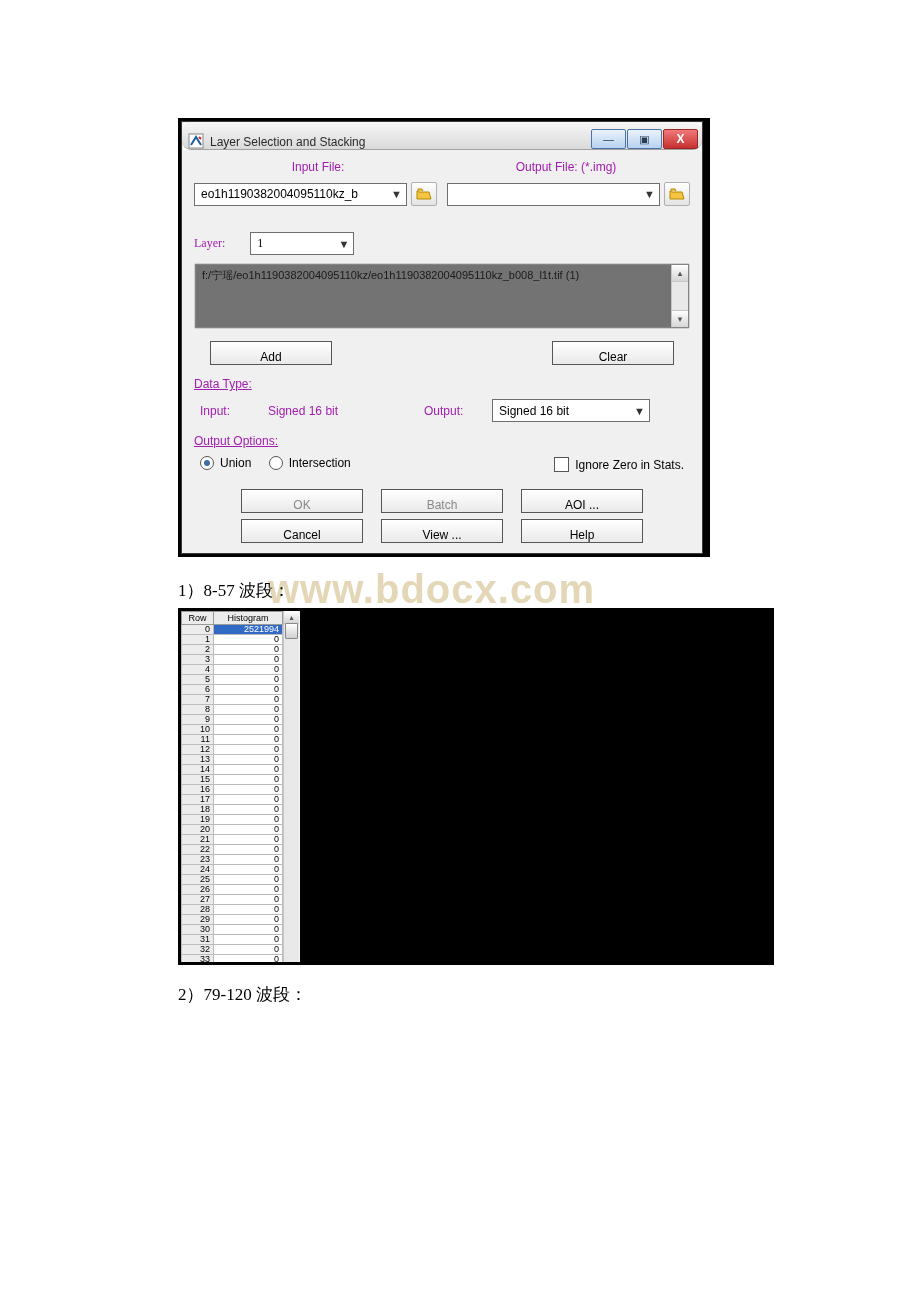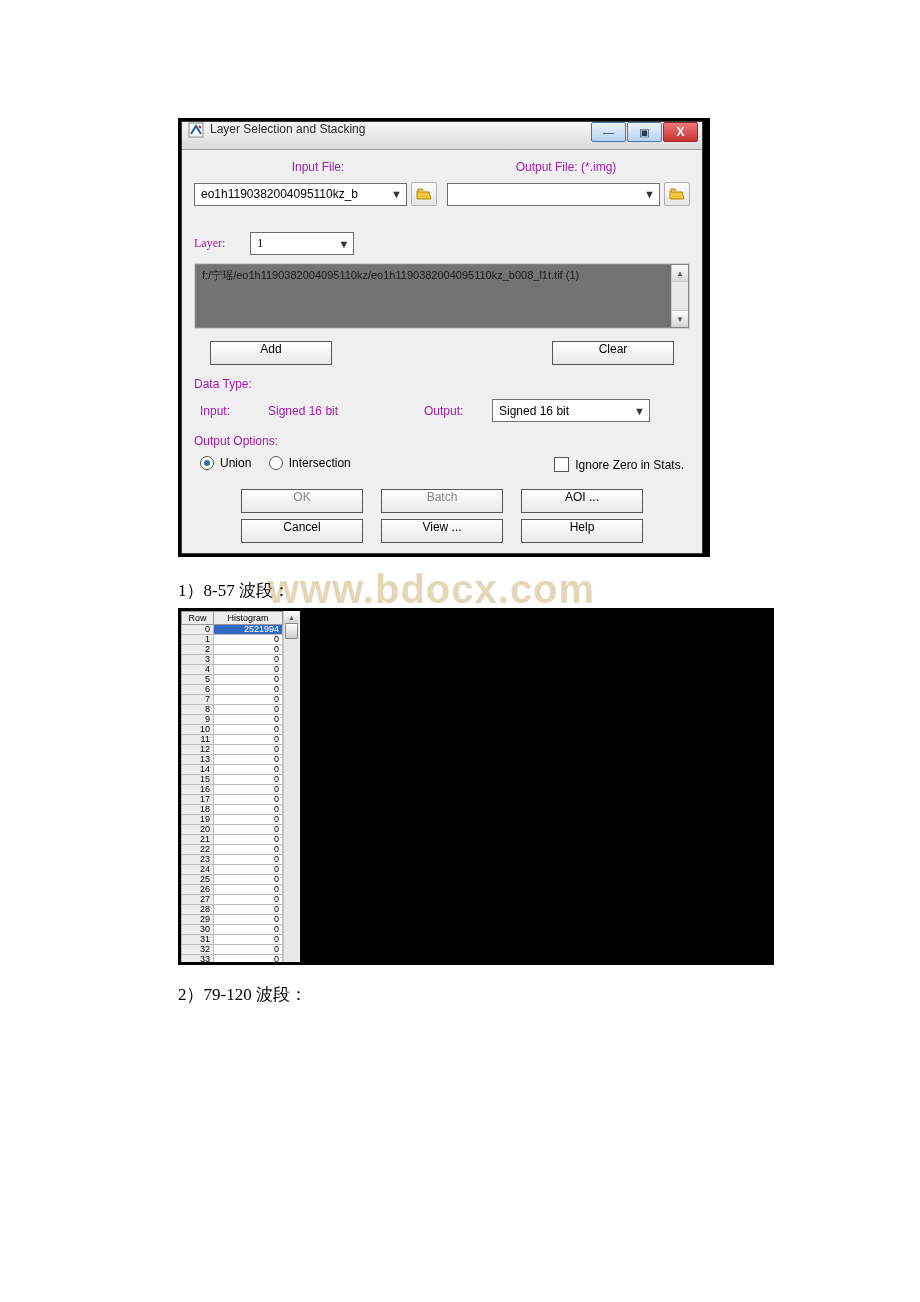--- a/index.html
+++ b/index.html
@@ -1,42 +1,42 @@
 <!DOCTYPE html>
 <html><head>
 <meta charset="utf-8">
 <style>
   html, body { margin:0; padding:0; background:#fff; font-family:"Segoe UI","Microsoft YaHei",Tahoma,Arial,sans-serif; font-size:12px; color:#000; }
   .page { width:920px; min-height:1302px; margin:0 auto; background:#fff; padding-top:118px; box-sizing:border-box; }
   .content { margin-left:178px; margin-right:176px; }
   .dialog-frame { background:#000; padding:3px; width:526px; }
   .dialog { width:520px; background:#fff; border:1px solid #3a3a3a; box-shadow:inset 0 0 0 1px #eee; }
-  .titlebar { display:flex; align-items:flex-start; height:27px; background:linear-gradient(to bottom,#f7f7f7,#dadada); border-bottom:1px solid #a0a0a0; }
+  .titlebar { display:flex; align-items:flex-end; height:27px; background:linear-gradient(to bottom,#f7f7f7,#dadada); border-bottom:1px solid #a0a0a0;border-radius:9px; }
   .titlebar .appicon { margin:0 6px; display:inline-flex; }
   .titlebar .title { font-size:12px; color:#2a2a2a; }
   .titlebar .winbtns { margin-left:auto; display:flex; gap:0; padding-right:4px; }
   .winbtn { width:33px; height:18px; border:1px solid #4a73a8; background:linear-gradient(to bottom,#eaf3fb,#b8d2f0); border-radius:2px; display:flex; align-items:center; justify-content:center; font-size:11px; color:#2a3d55; margin-left:1px; }
   .winbtn.close { background:linear-gradient(to bottom,#f07a7a,#c73030); border-color:#9a2626; color:#fff; font-weight:bold; font-size:12px; }
   .body { padding:10px 12px 10px 12px; background:#f0f0f0; }
   .row { display:flex; align-items:center; margin-bottom:8px; }
   .lbl { font-size:12px; color:#a21caf; }
   .centered { text-align:center; flex:1; }
   .combo-wrap { display:flex; align-items:center; gap:4px;}
   .combo { height:21px; border:1px solid #6e6e6e; background:#fff; display:flex; align-items:center; padding:0 4px 0 6px; min-width:0; }
   .combo .arrow { margin-left:auto; font-size:11px; color:#333; padding-left:6px; }
   .iconbtn { width:24px; height:22px; border:1px solid #b0b0b0; background:linear-gradient(to bottom,#fff,#e4e4e4); border-radius:2px; display:flex; align-items:center; justify-content:center; }
   .openicon svg { display:block; }
   .group { border:1px solid #d0d0d0; background:#f0f0f0; padding:8px 10px; margin-top:4px; border-radius:2px; }
   .listbox { background:#737373; border:1px solid #848484; height:56px; padding:3px 6px; font-size:11px; color:#1a1a1a; position:relative; overflow:hidden; }
   .listbox .scroll { position:absolute; right:0; top:0; bottom:0; width:16px; background:#e9e9e9; border-left:1px solid #c7c7c7; }
   .listbox .scroll .sbtn { height:16px; background:linear-gradient(to bottom,#fff,#d5d5d5); border-bottom:1px solid #c7c7c7; display:flex; align-items:center; justify-content:center; font-size:9px; color:#555;}
   .listbox .scroll .sbtn.bottom { position:absolute; bottom:0; left:0; right:0; border-top:1px solid #c7c7c7; border-bottom:none;}
-  .btn { min-width:92px; height:22px; border:1px solid #565656; background:linear-gradient(to bottom,#fff 0%,#e9e9e9 100%); font-size:12px; display:inline-flex; align-items:flex-start; justify-content:center; padding:0 14px; border-radius:0; }
+  .btn { min-width:92px; height:22px; border:1px solid #565656; background:linear-gradient(to bottom,#fff 0%,#e9e9e9 100%); font-size:12px; display:inline-flex; align-items:flex-end; justify-content:center; padding:0 14px; border-radius:0; }
   .btnrow { display:flex; gap:18px; justify-content:center; margin-top:6px; }
-  .section-title { margin-top:2px; margin-bottom:6px; }
+  .section-title { margin-top:2px; margin-bottom:6px;text-decoration:underline; }
   .radio { display:inline-flex; align-items:center; gap:6px; margin-right:14px;}
   .radio .dot { width:12px; height:12px; border:1px solid #555; border-radius:50%; background:#fff; position:relative; }
   .radio.checked .dot::after { content:""; position:absolute; inset:3px; background:#3d6ea5; border-radius:50%; }
   .chk { display:inline-flex; align-items:center; gap:6px; }
   .chk .box { width:13px; height:13px; border:1px solid #555; background:#fff; }
   .muted { color:#888; }
   .doctext { font-family:"Times New Roman","SimSun",serif; font-size:17px; color:#000; margin-top:12px; }
   .doctext.first { margin-top:24px; }
   .watermark-wrap { position:relative; }
   .watermark { position:absolute; left:90px; top:-12px; font-family:Arial,sans-serif; font-size:40px; font-weight:bold; color:#e3d7b8; letter-spacing:1px; white-space:nowrap; z-index:0; }

